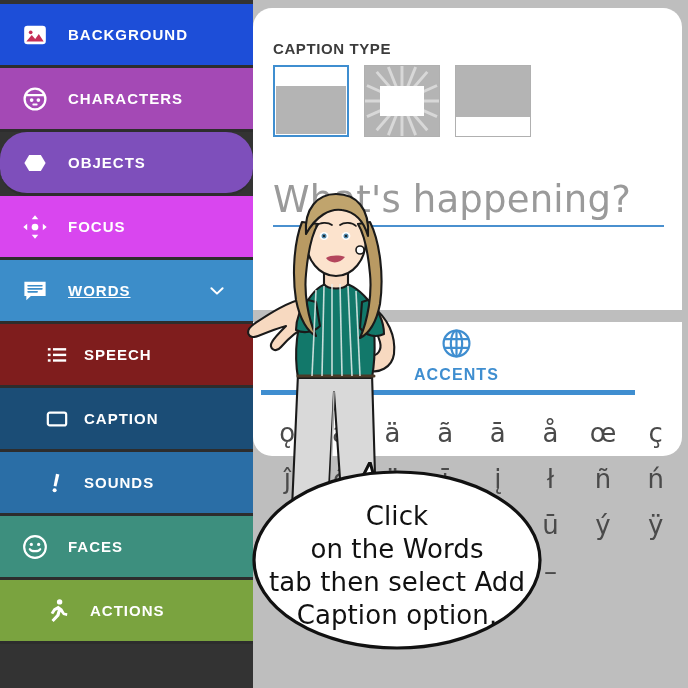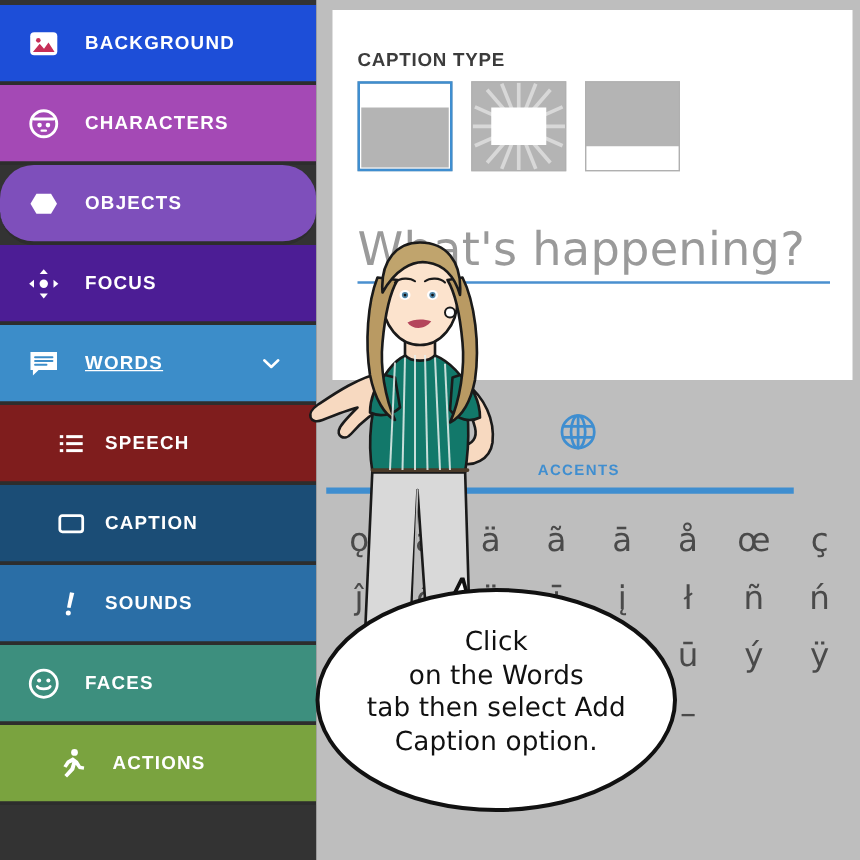--- a/index.html
+++ b/index.html
@@ -48,23 +48,24 @@
     width:16px;height:16px;
   }
   #sidebar-filler{flex:1 1 auto;background:#333333;}
 
   
   #main{
     position:absolute;left:253px;top:0;right:0;bottom:0;
     background:#bebebe;
   }
   #white-card{
-    position:absolute;left:13px;top:8px;right:6px;
-    height:296px;
+    position:absolute;left:0;top:8px;right:6px;
+    height:448px;
     background:#ffffff;
+    border-radius:19px;
   }
   #caption-type-label{
     position:absolute;left:20px;top:32px;
     font-size:15px;font-weight:bold;letter-spacing:0.6px;color:#3c3c3c;
   }
   #thumbs{position:absolute;left:20px;top:57px;display:flex;gap:15px;}
   .thumb{
     width:76px;height:72px;box-sizing:border-box;
     background:#b4b4b4;position:relative;overflow:hidden;
     border:1px solid #b0b0b0;
@@ -94,21 +95,21 @@
   }
   #accents-tab{
     position:absolute;left:0;right:0;top:314px;height:68px;
     display:flex;align-items:center;justify-content:center;
   }
   #accents-inner{
     display:flex;flex-direction:column;align-items:center;gap:3px;
     transform:translateX(-11px);
   }
   #accents-label{
-    font-size:12px;font-weight:bold;letter-spacing:1.1px;color:#3f8ed0;
+    font-size:16px;font-weight:bold;letter-spacing:1.1px;color:#3f8ed0;
   }
   #tab-underline{
     position:absolute;left:8px;top:390px;width:374px;height:5px;background:#3f8ed0;
   }
 
   
   #accent-grid{
     position:absolute;left:8px;top:400px;right:6px;bottom:0;
     display:grid;
     grid-template-columns:repeat(8,1fr);
@@ -131,21 +132,21 @@
 
   
   #bubble{
     position:absolute;left:252px;top:462px;width:290px;height:190px;
   }
   #bubble svg{position:absolute;inset:0;}
   #bubble-text{
     position:absolute;left:0;right:0;top:38px;
     text-align:center;
     font-family:"DejaVu Sans", sans-serif;
-    font-size:21px;line-height:1.27;color:#111111;
+    font-size:26px;line-height:1.27;color:#111111;
     white-space:pre-line;
     letter-spacing:0.1px;
   }
 </style>
 </head>
 <body>
 
 <div id="app">
 
   <nav id="sidebar">
@@ -176,21 +177,21 @@
 
     <div class="nav-item top" style="background:#7e4fbb;border-radius:27px;">
       <span class="ico">
         <svg width="26" height="26" viewBox="0 0 24 24">
             <path d="M6.6 4.6h10.8l4.4 7.4-4.4 7.4H6.6L2.2 12z" fill="#fff"></path>
           </svg>
       </span>
       <span class="nav-label">OBJECTS</span>
     </div>
 
-    <div class="nav-item top" style="background:#4c1d95;">
+    <div class="nav-item top" style="background:#d946ef;">
       <span class="ico">
         <svg width="26" height="26" viewBox="0 0 24 24" fill="#fff">
           <circle cx="12" cy="12" r="3.1"></circle>
           <path d="M12 1.2l3 3.6h-6z"></path>
             <path d="M12 22.8l3-3.6h-6z"></path>
           <path d="M1.2 12l3.6-3v6z"></path>
             <path d="M22.8 12l-3.6-3v6z"></path>
         </svg>
       </span>
       <span class="nav-label">FOCUS</span>

